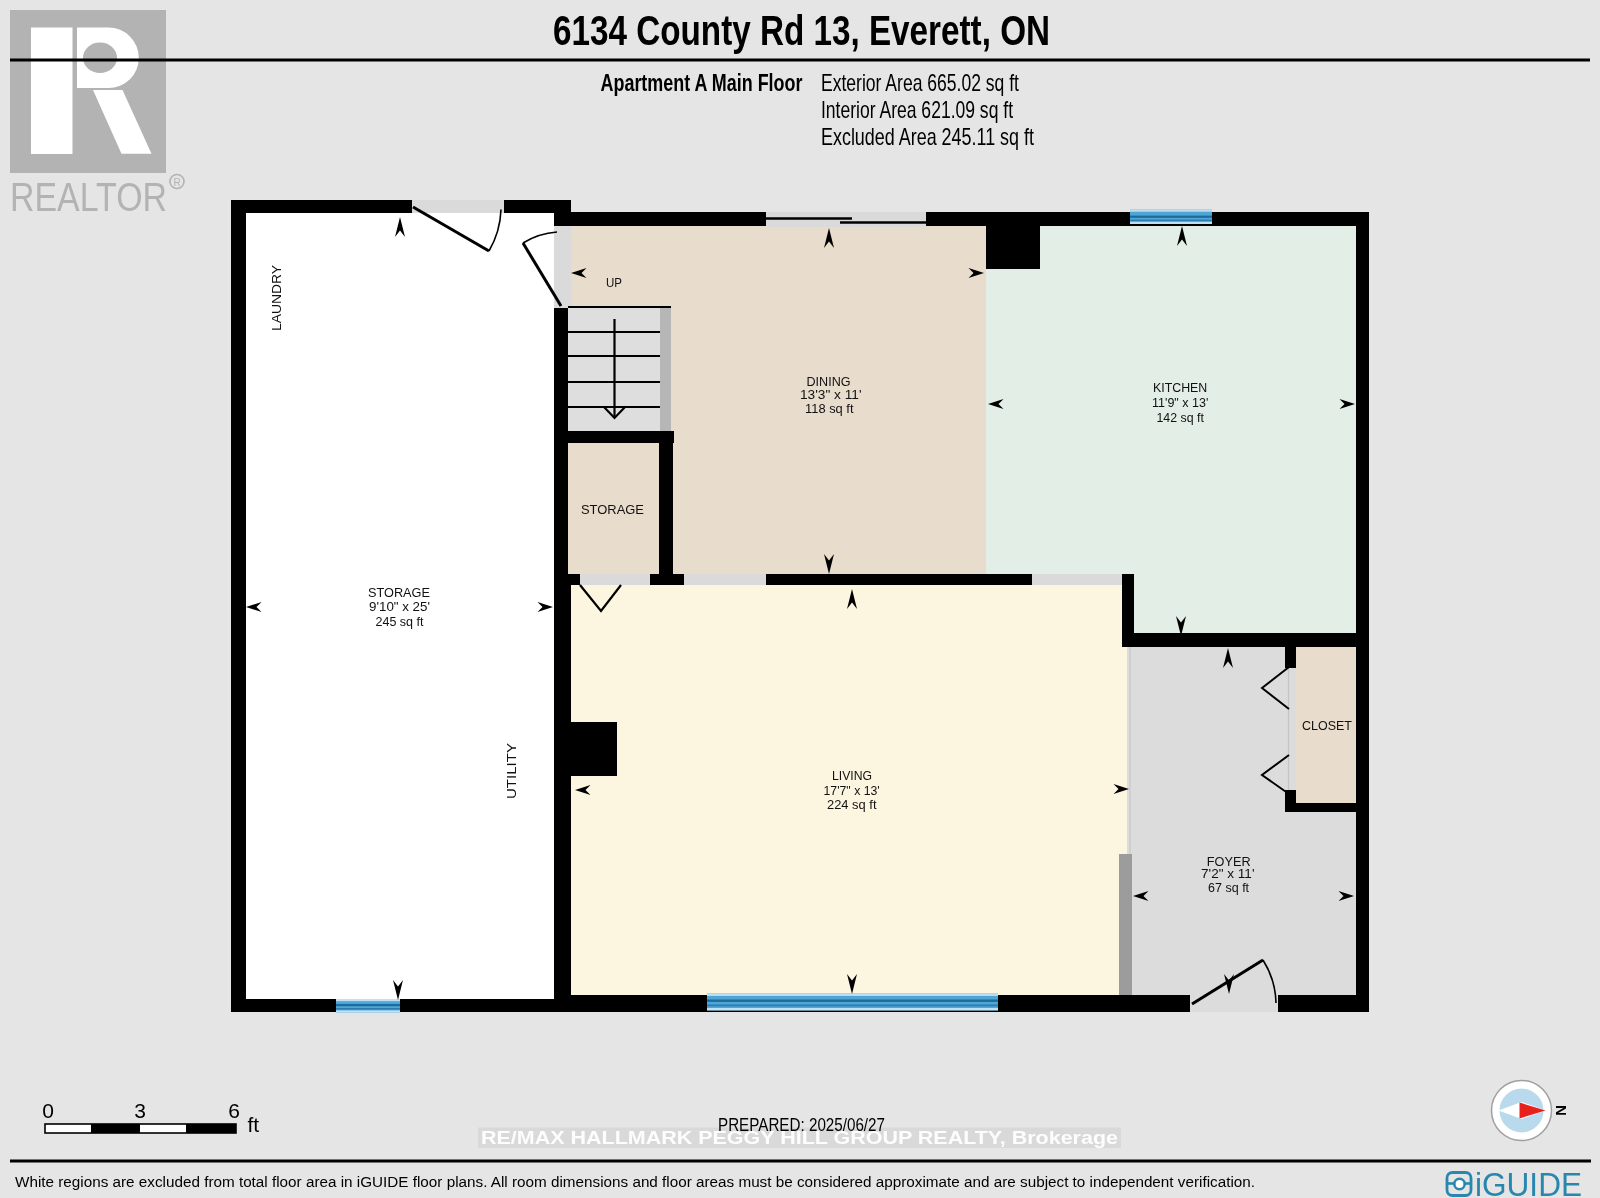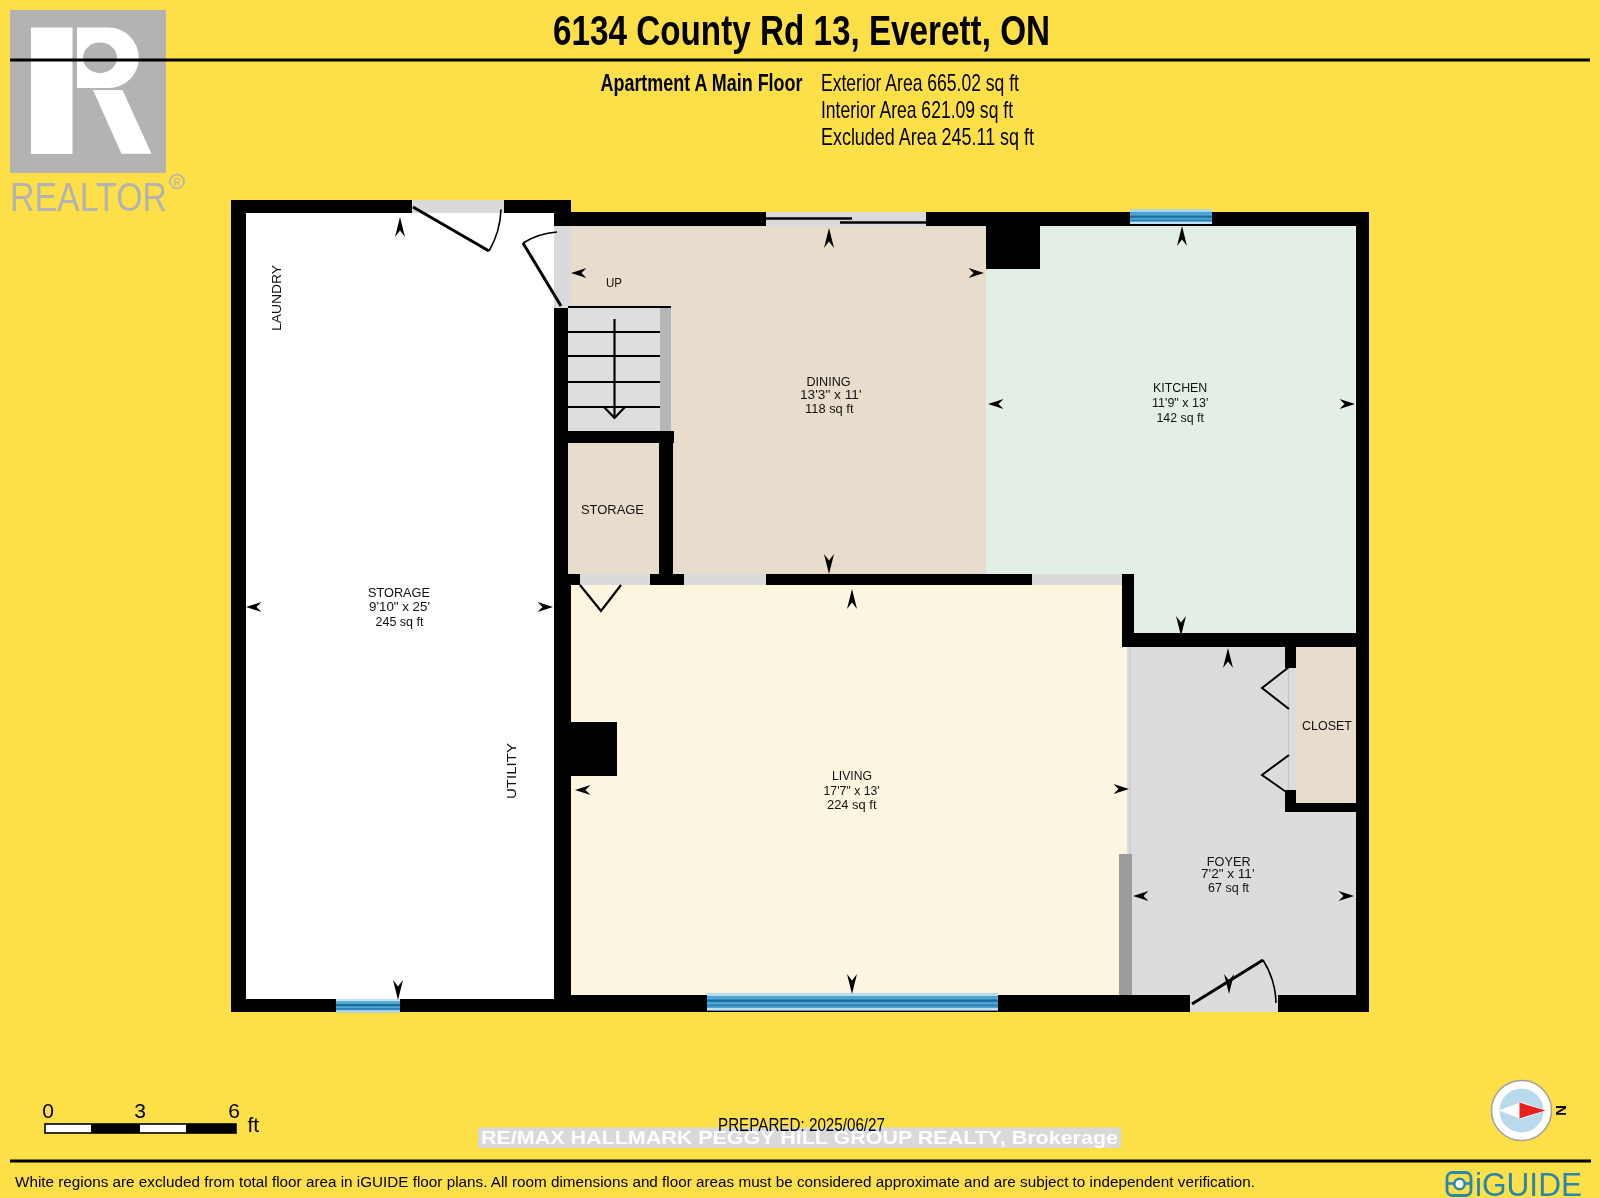--- a/index.html
+++ b/index.html
@@ -1,16 +1,16 @@
 <!DOCTYPE html>
 <html><head>
 <meta charset="utf-8">
 <style>
   html,body{margin:0;padding:0;background:#ffffff;}
-  #page{position:relative;width:1600px;height:1198px;background:#fde047;overflow:hidden;
+  #page{position:relative;width:1600px;height:1198px;background:#e5e5e5;overflow:hidden;
         font-family:"Liberation Sans", sans-serif;}
   svg{position:absolute;left:0;top:0;}
   text{font-family:"Liberation Sans", sans-serif;}
 </style>
 </head>
 <body>
 <div id="page">
 <svg width="1600" height="1198" viewBox="0 0 1600 1198">
   <defs>
         <filter id="wmblur" x="-5%" y="-20%" width="110%" height="140%">

